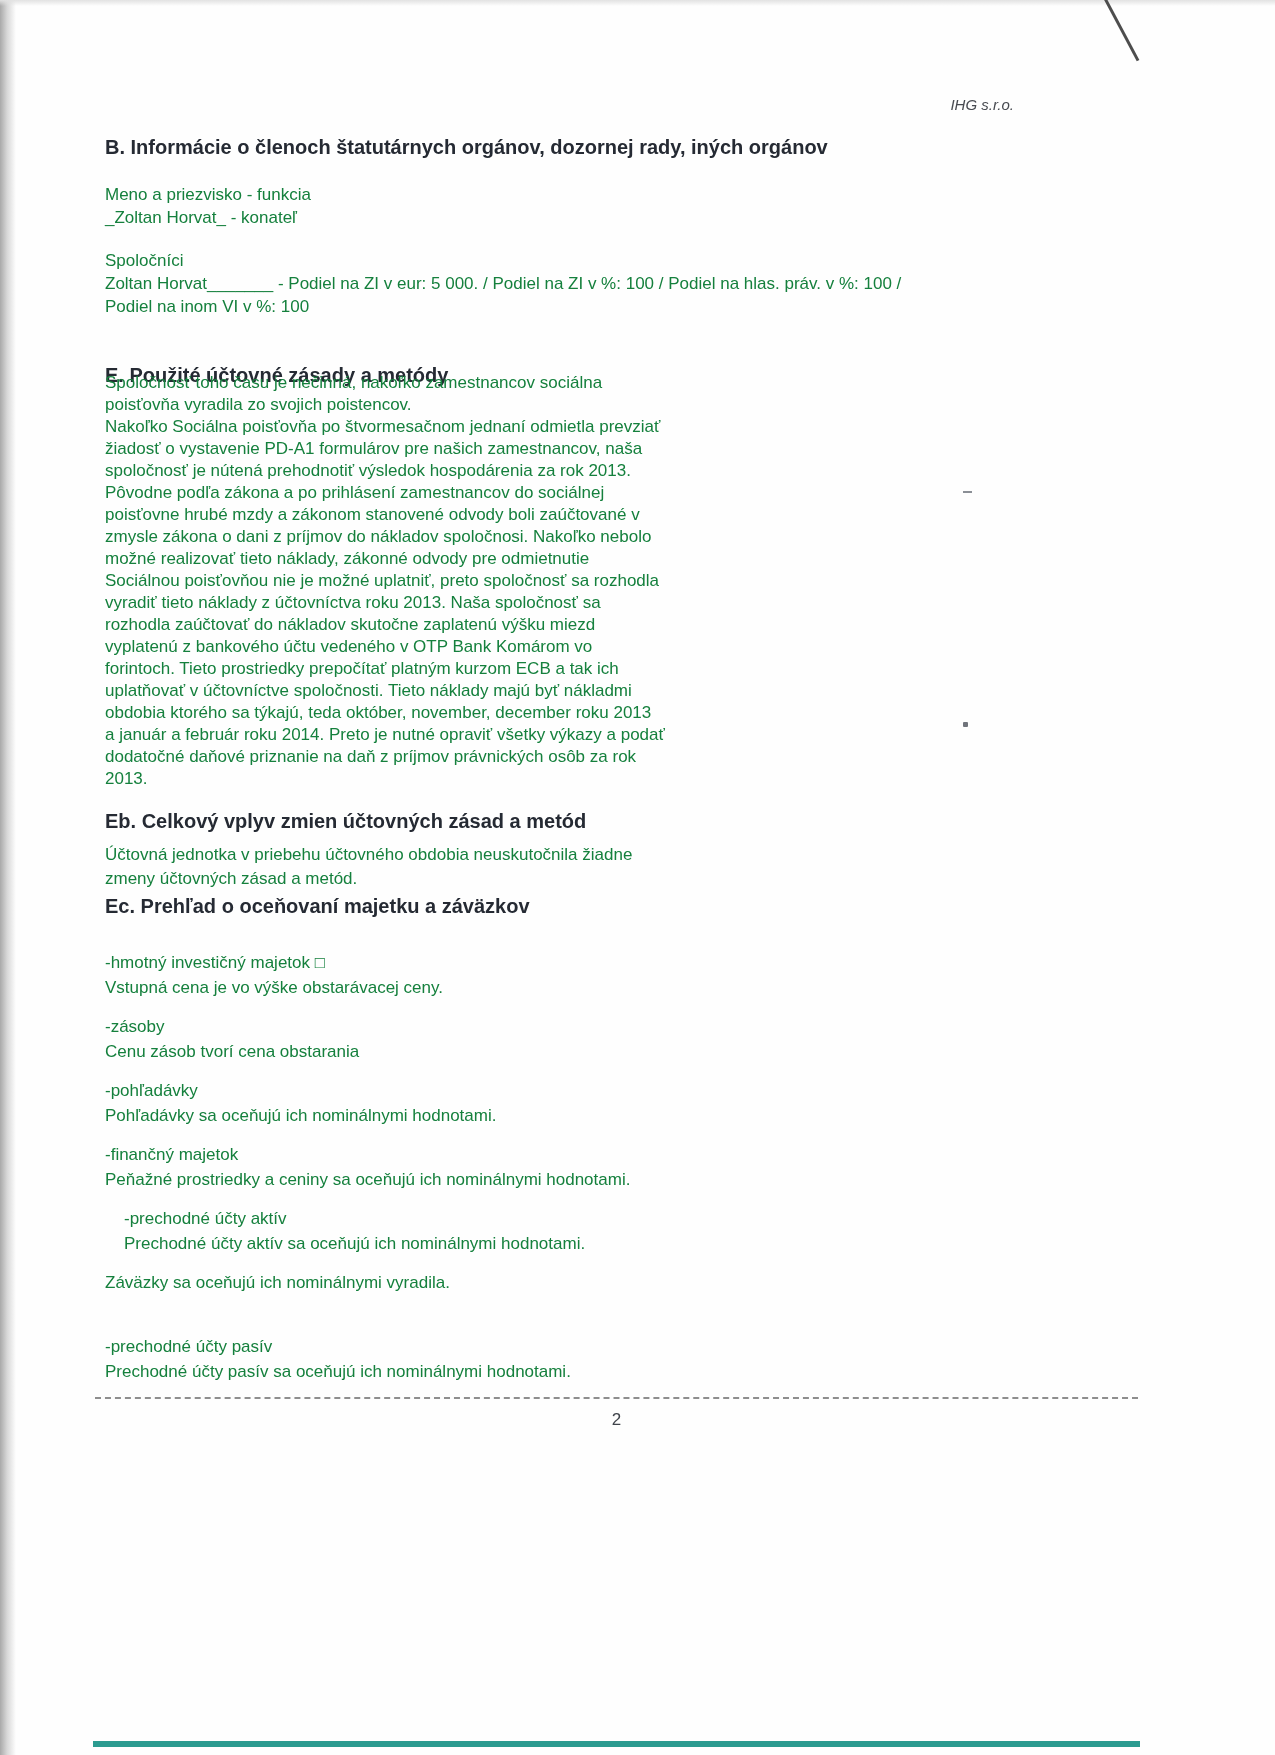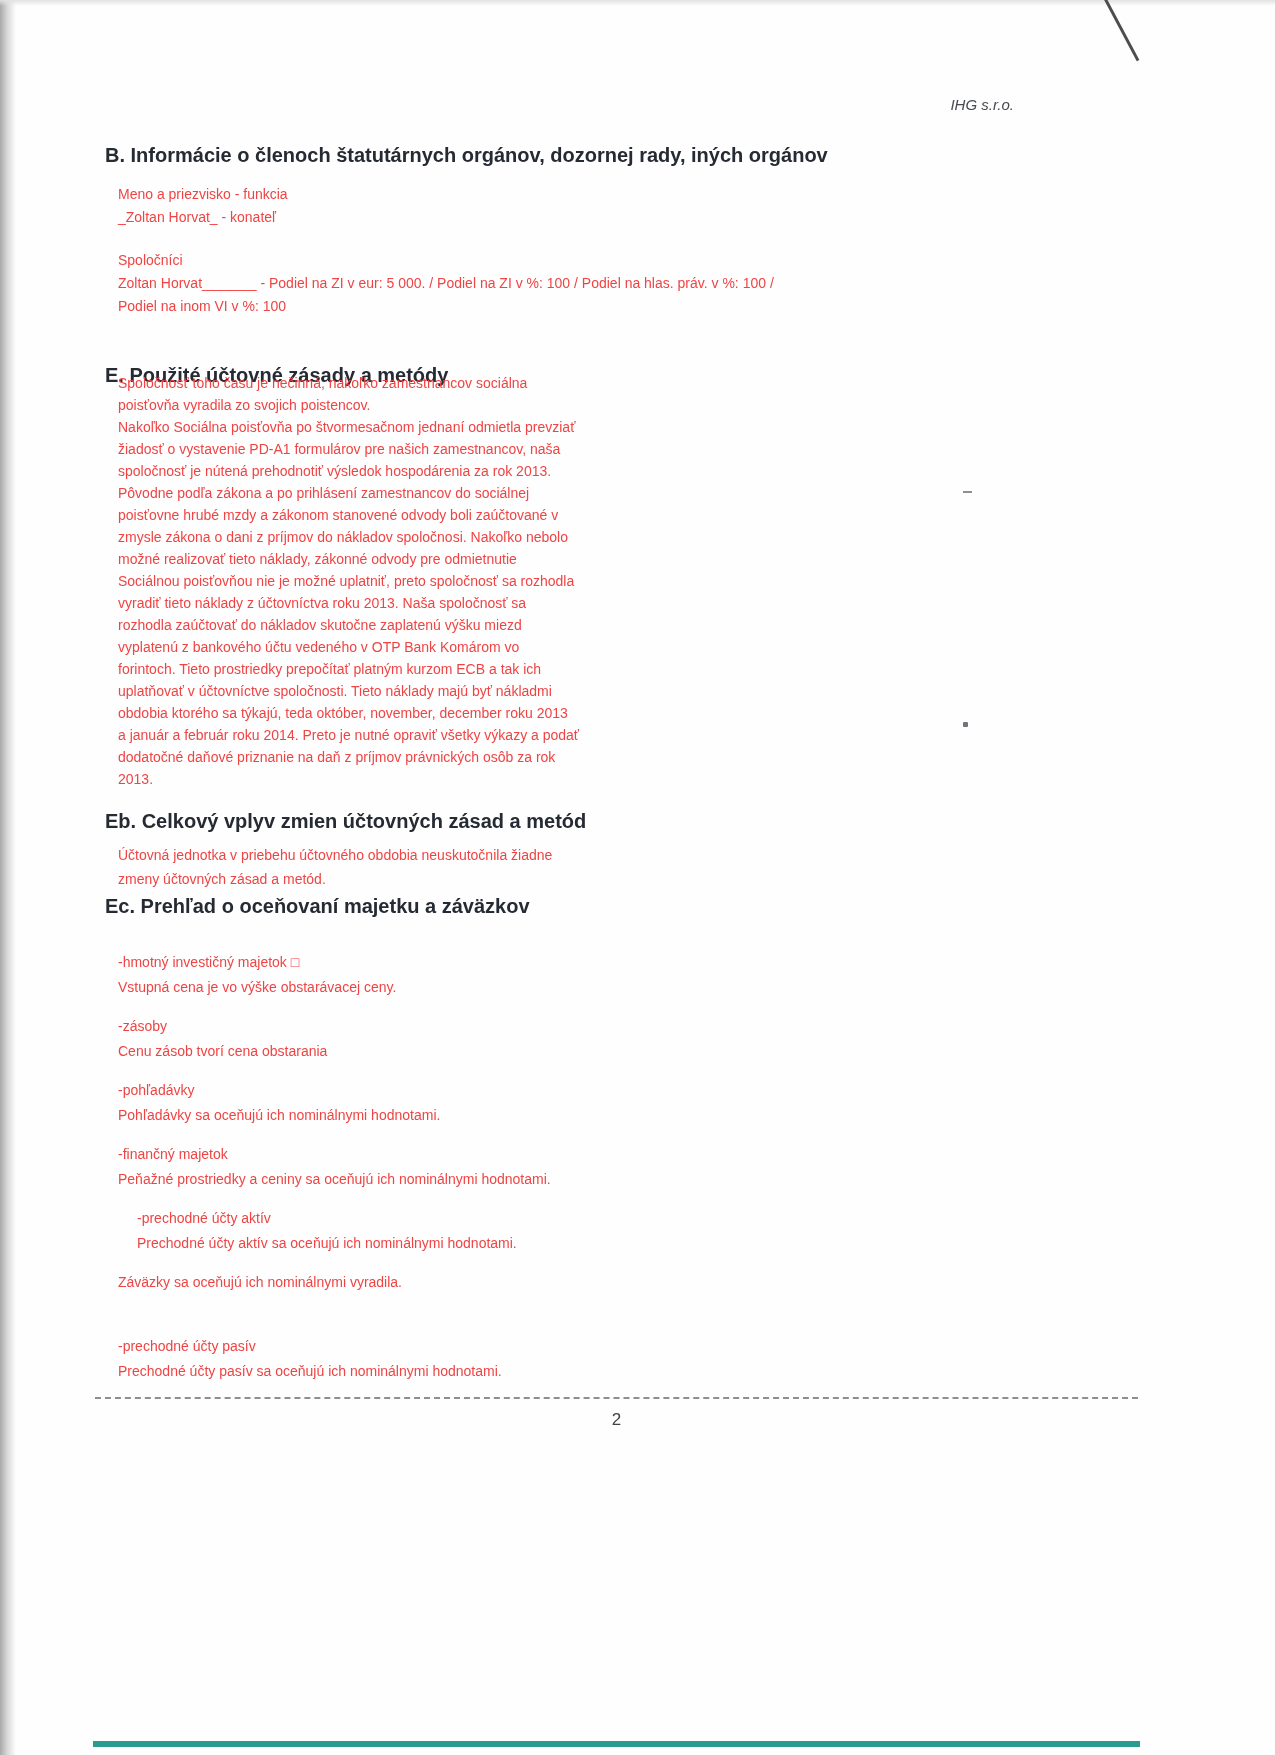--- a/index.html
+++ b/index.html
@@ -38,27 +38,27 @@
     position: absolute; top: 722px; left: 963px; width: 5px; height: 5px; background: #70747b; border-radius: 1px;
   }
   .company {
     position: absolute; top: 96px; left: 928px; width: 86px;
     font-size: 15px; font-style: italic; color: #474a50; text-align: right;
   }
   .title {
     position: absolute; left: 105px; margin: 0;
     font-size: 20px; font-weight: bold; color: #252a33;
   }
-  .b-title  { top: 144px; }
+  .b-title  { top: 136px; }
   .e-title  { top: 340px; margin-top: 24px; }
   .eb-title { top: 810px; }
   .ec-title { top: 895px; }
   .body {
-    position: absolute; left: 118px;
-    font-size: 14px; color: #ef4444;
+    position: absolute; left: 105px;
+    font-size: 17px; color: #15803d;
   }
   .pre { white-space: pre-line; }
   .b-intro    { top: 183px; line-height: 23px; width: 700px; }
   .b-partners { top: 249px; line-height: 23px; width: 1010px; }
   .e-para     { top: 372px; line-height: 22px; width: 645px; }
   .eb-para    { top: 843px; line-height: 24px; width: 670px; }
   .item { line-height: 25px; width: 800px; }
   .item-1 { top: 950px; }
   .item-2 { top: 1014px; }
   .item-3 { top: 1078px; }

